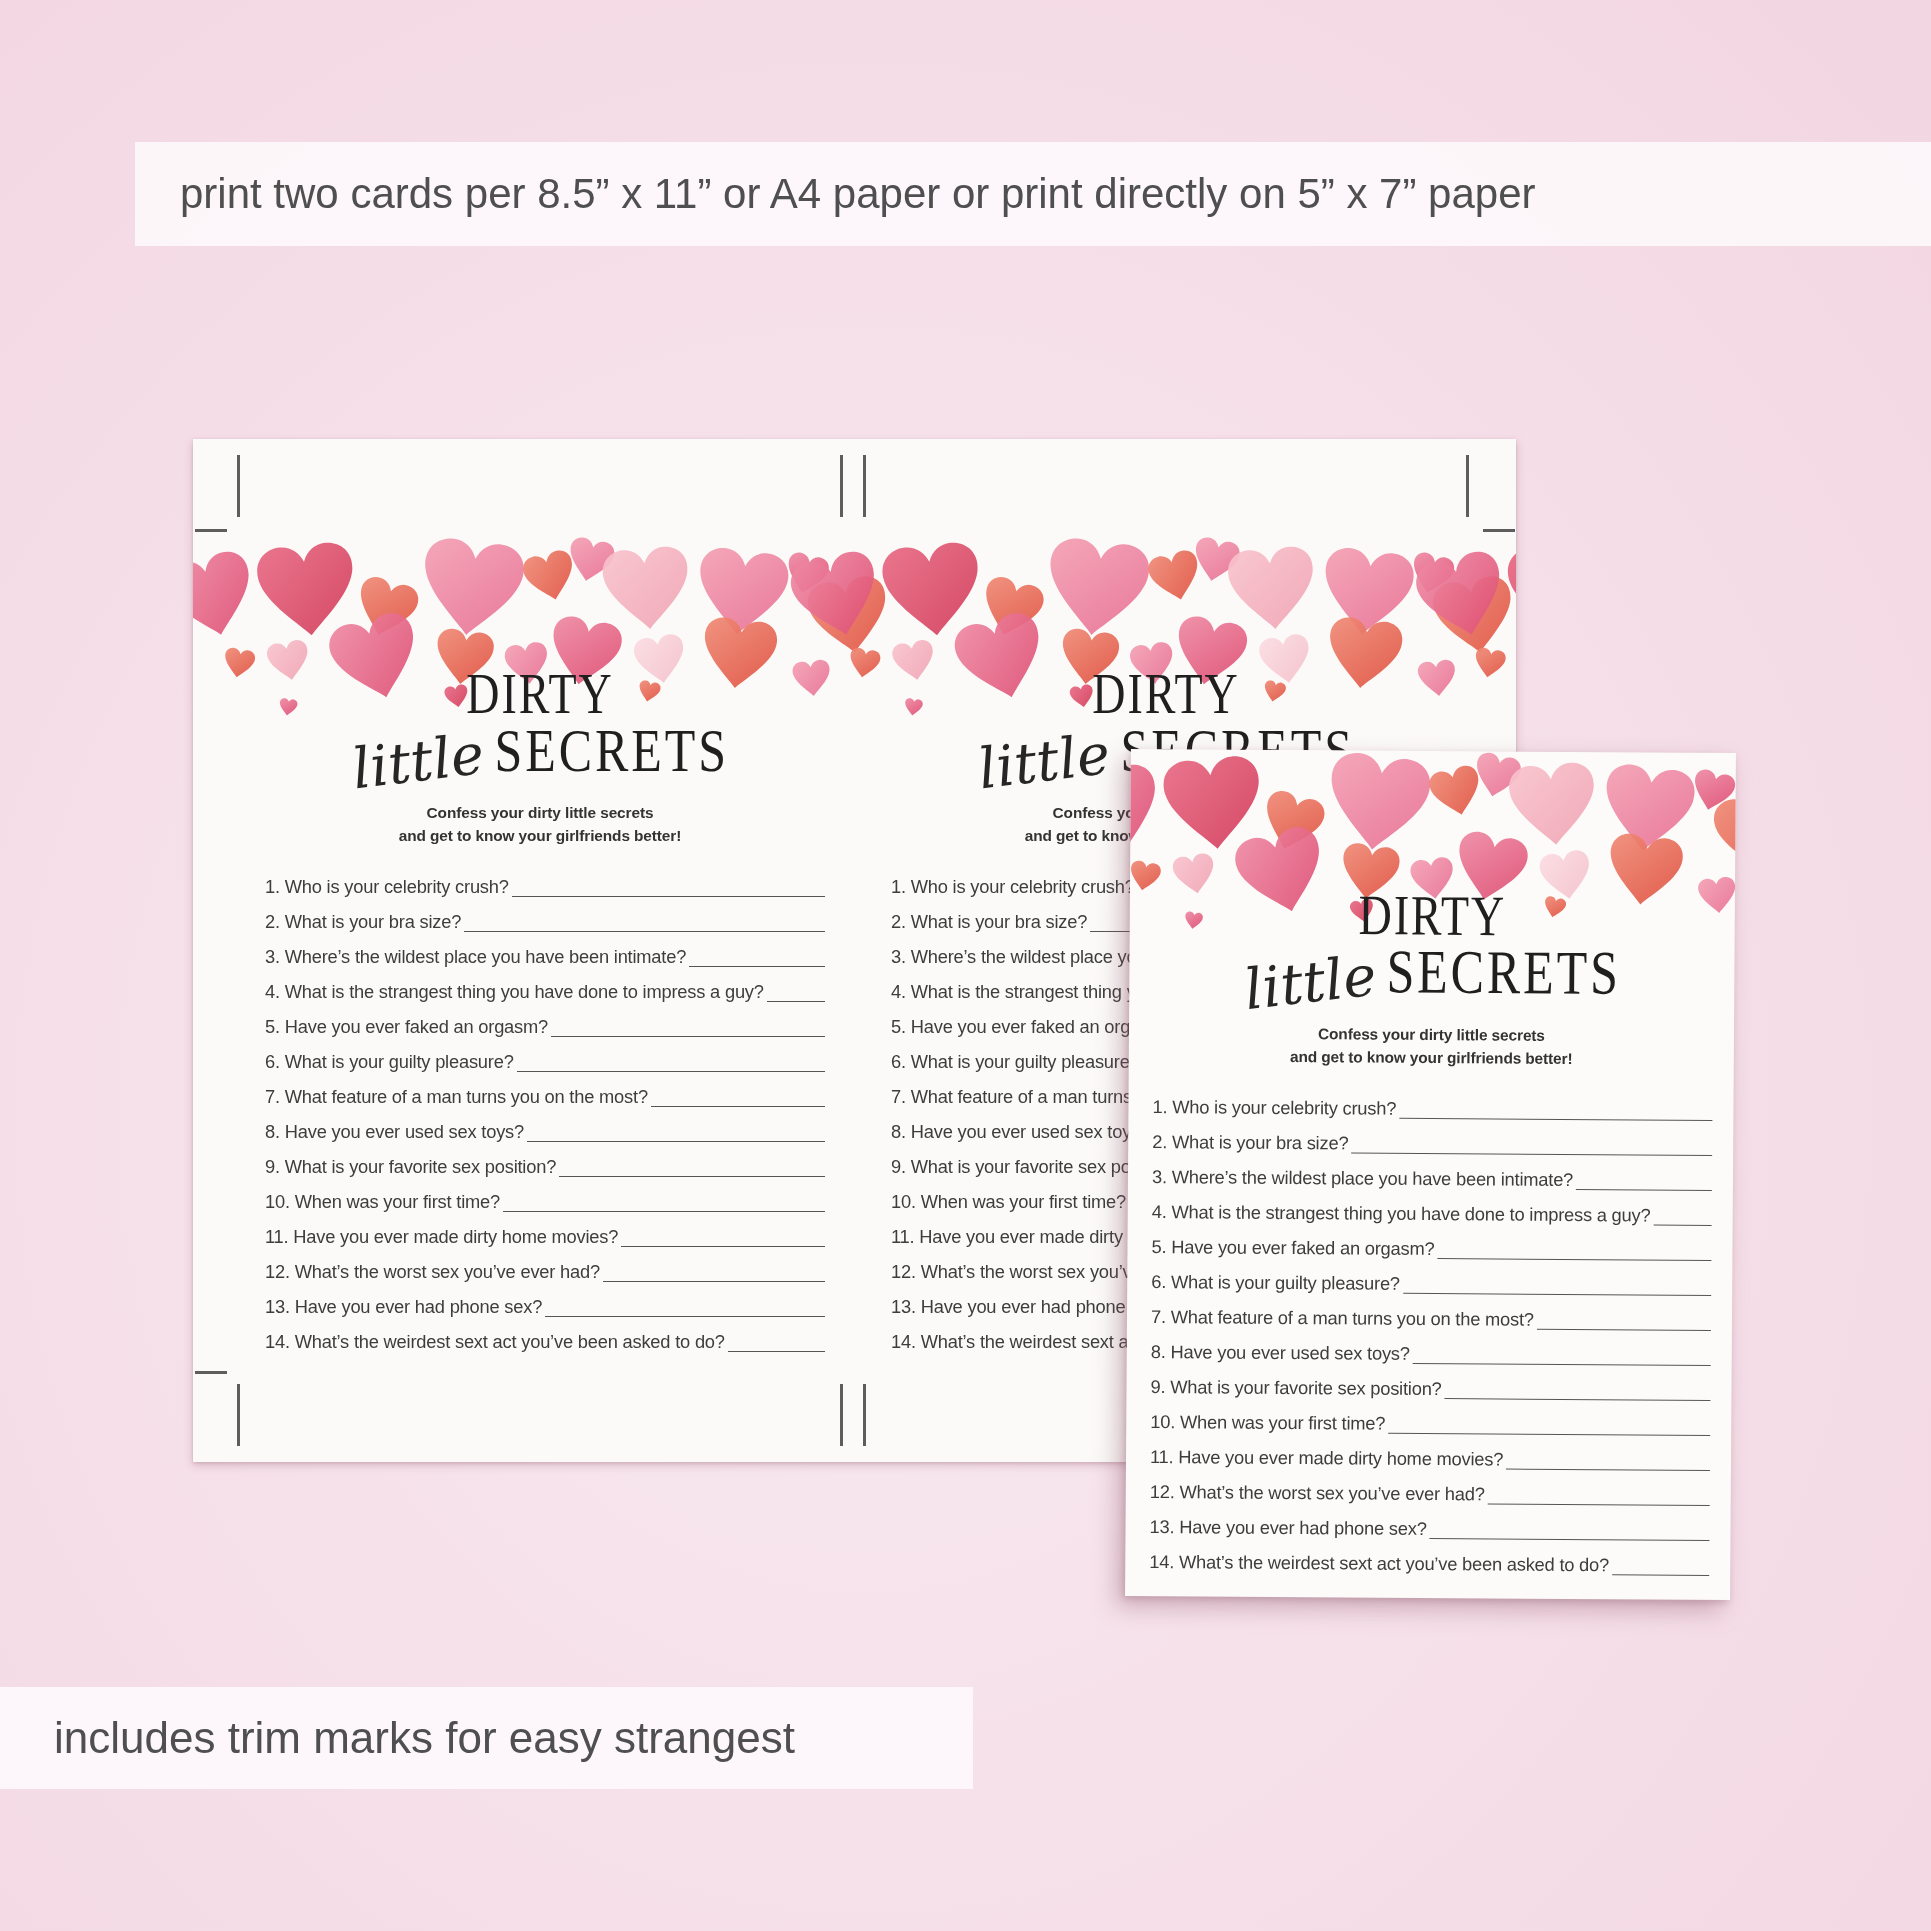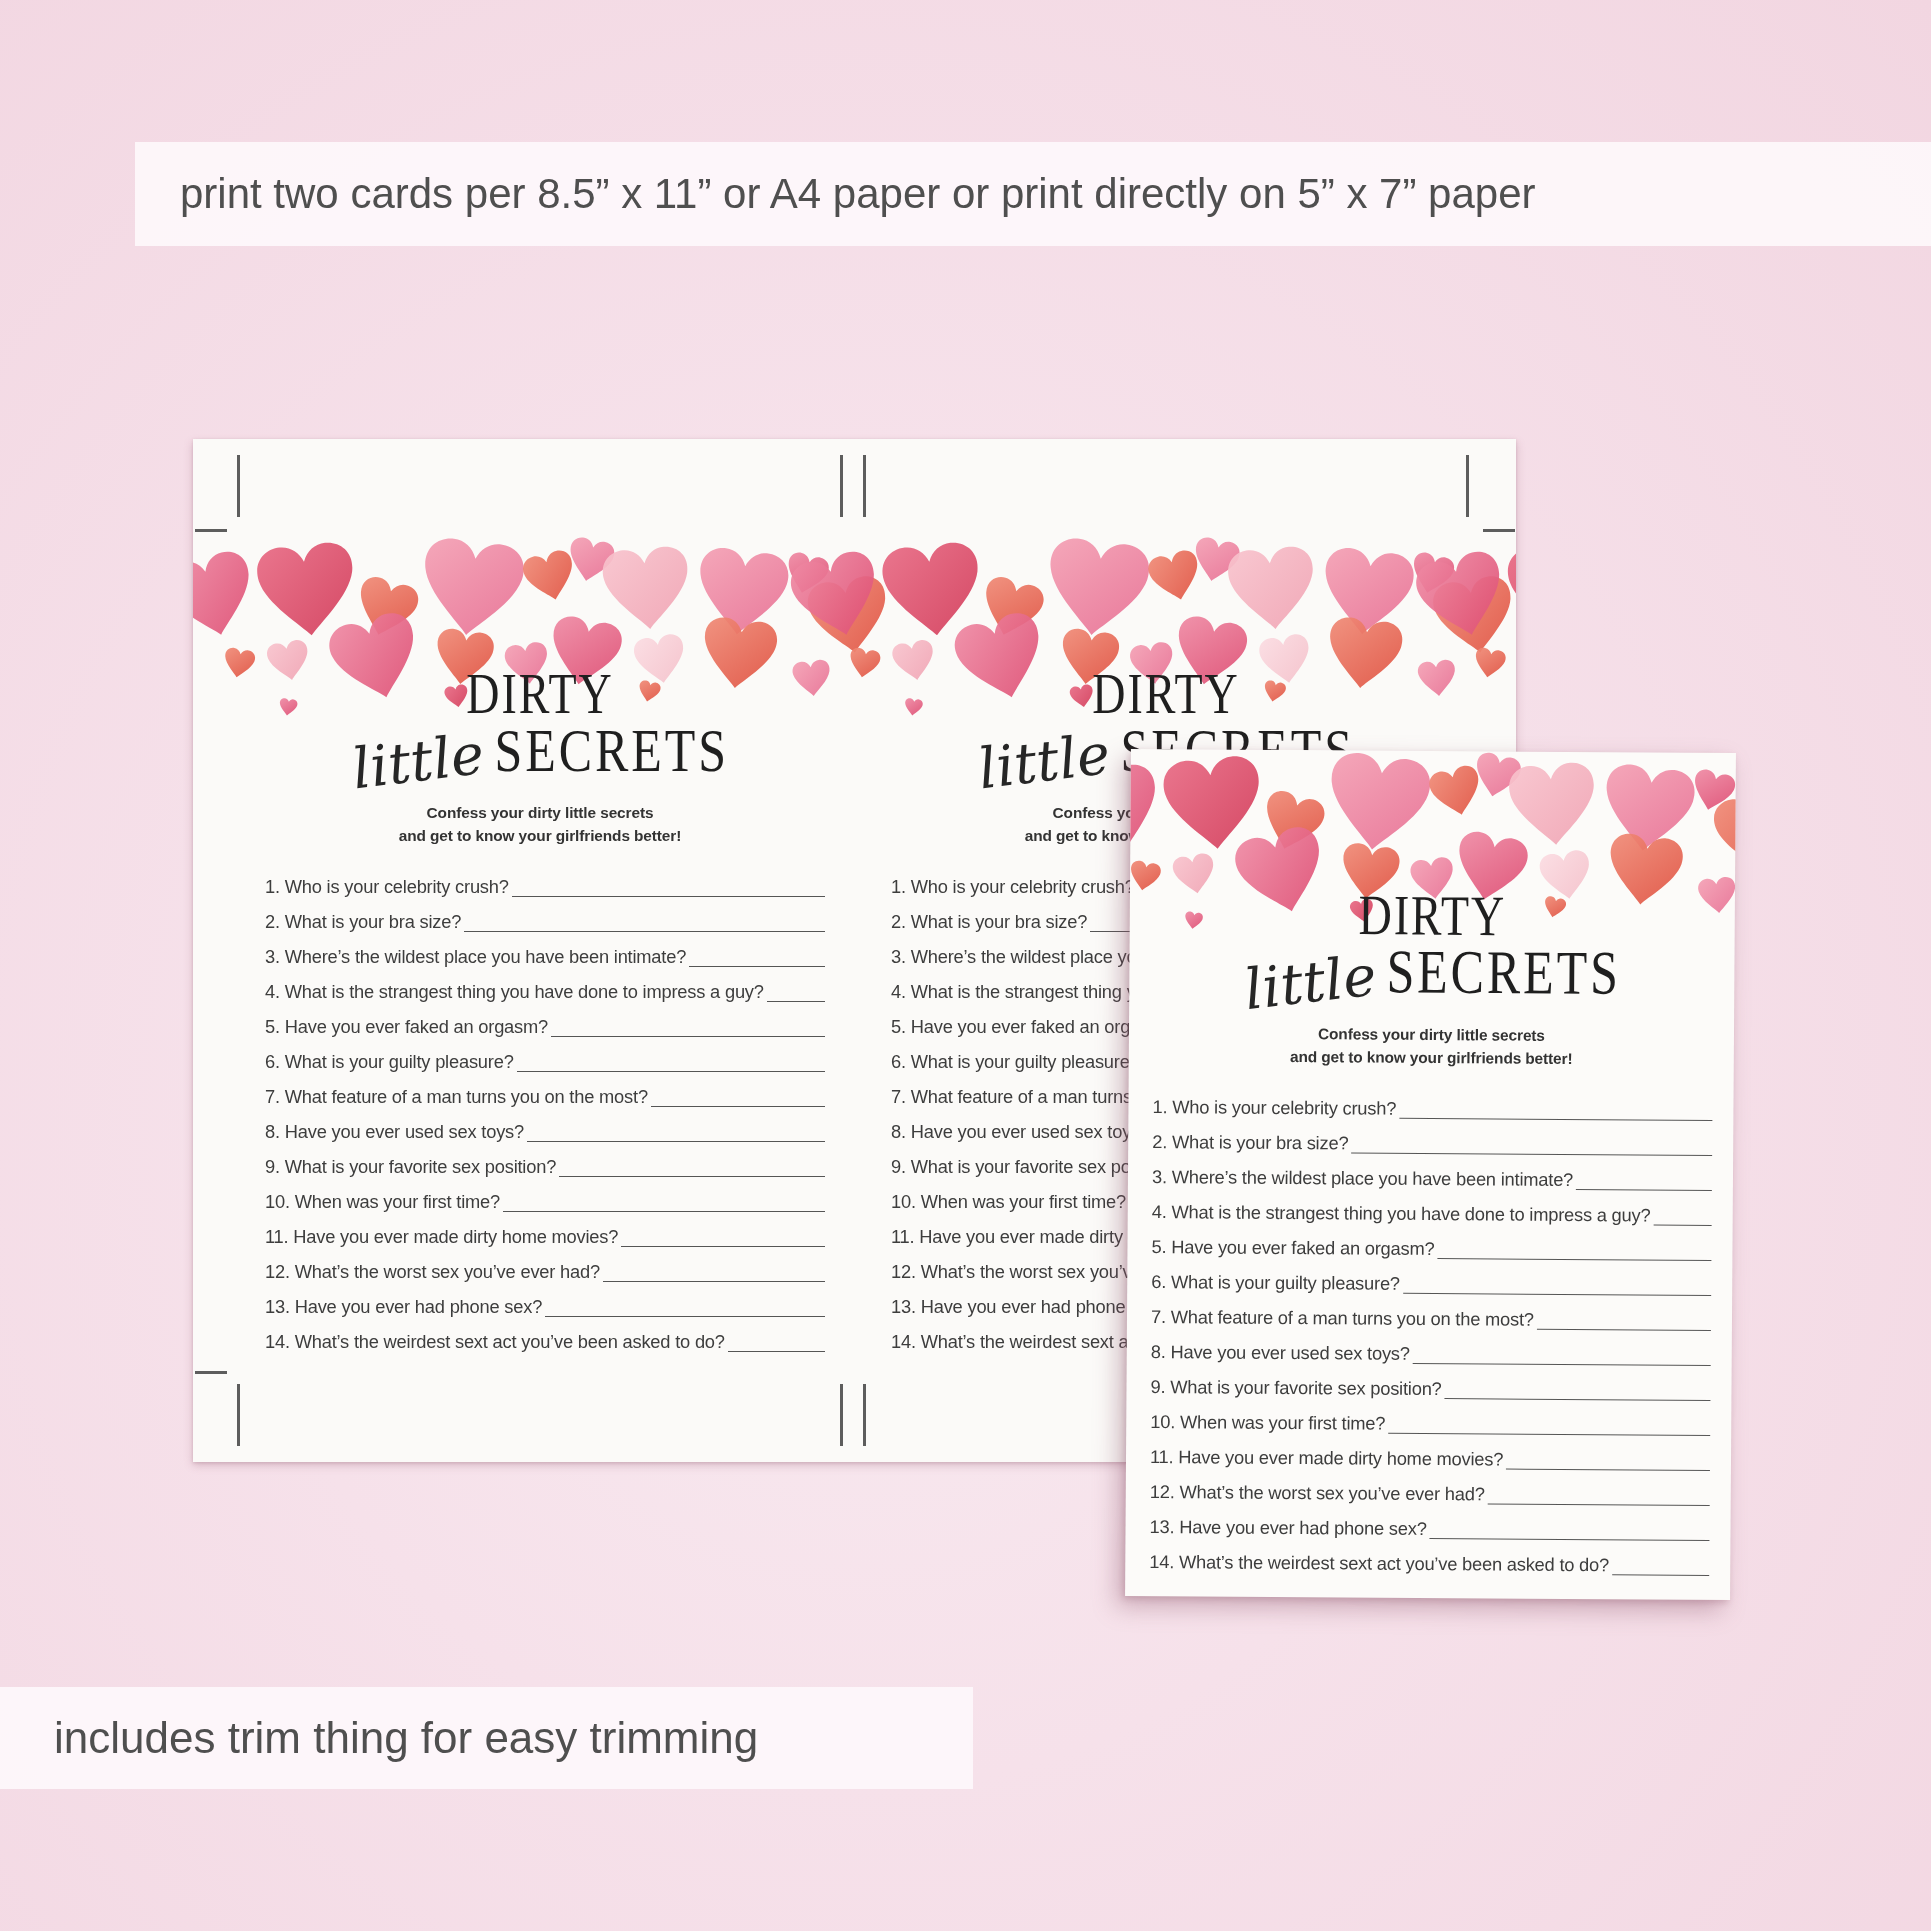--- a/index.html
+++ b/index.html
@@ -451,17 +451,17 @@
             <div class="q-row">
               <span class="q-text">14. What’s the weirdest sext act you’ve been asked to do?</span>
               <span class="q-line"></span>
             </div>
           </div>
   </div>
 </div>
   </div>
 
   <div class="banner banner-bottom">
-    <span>includes trim thing for easy trimming</span>
+    <span>includes trim marks for easy strangest</span>
   </div>
 
 </div>
 
 
 </body></html>

